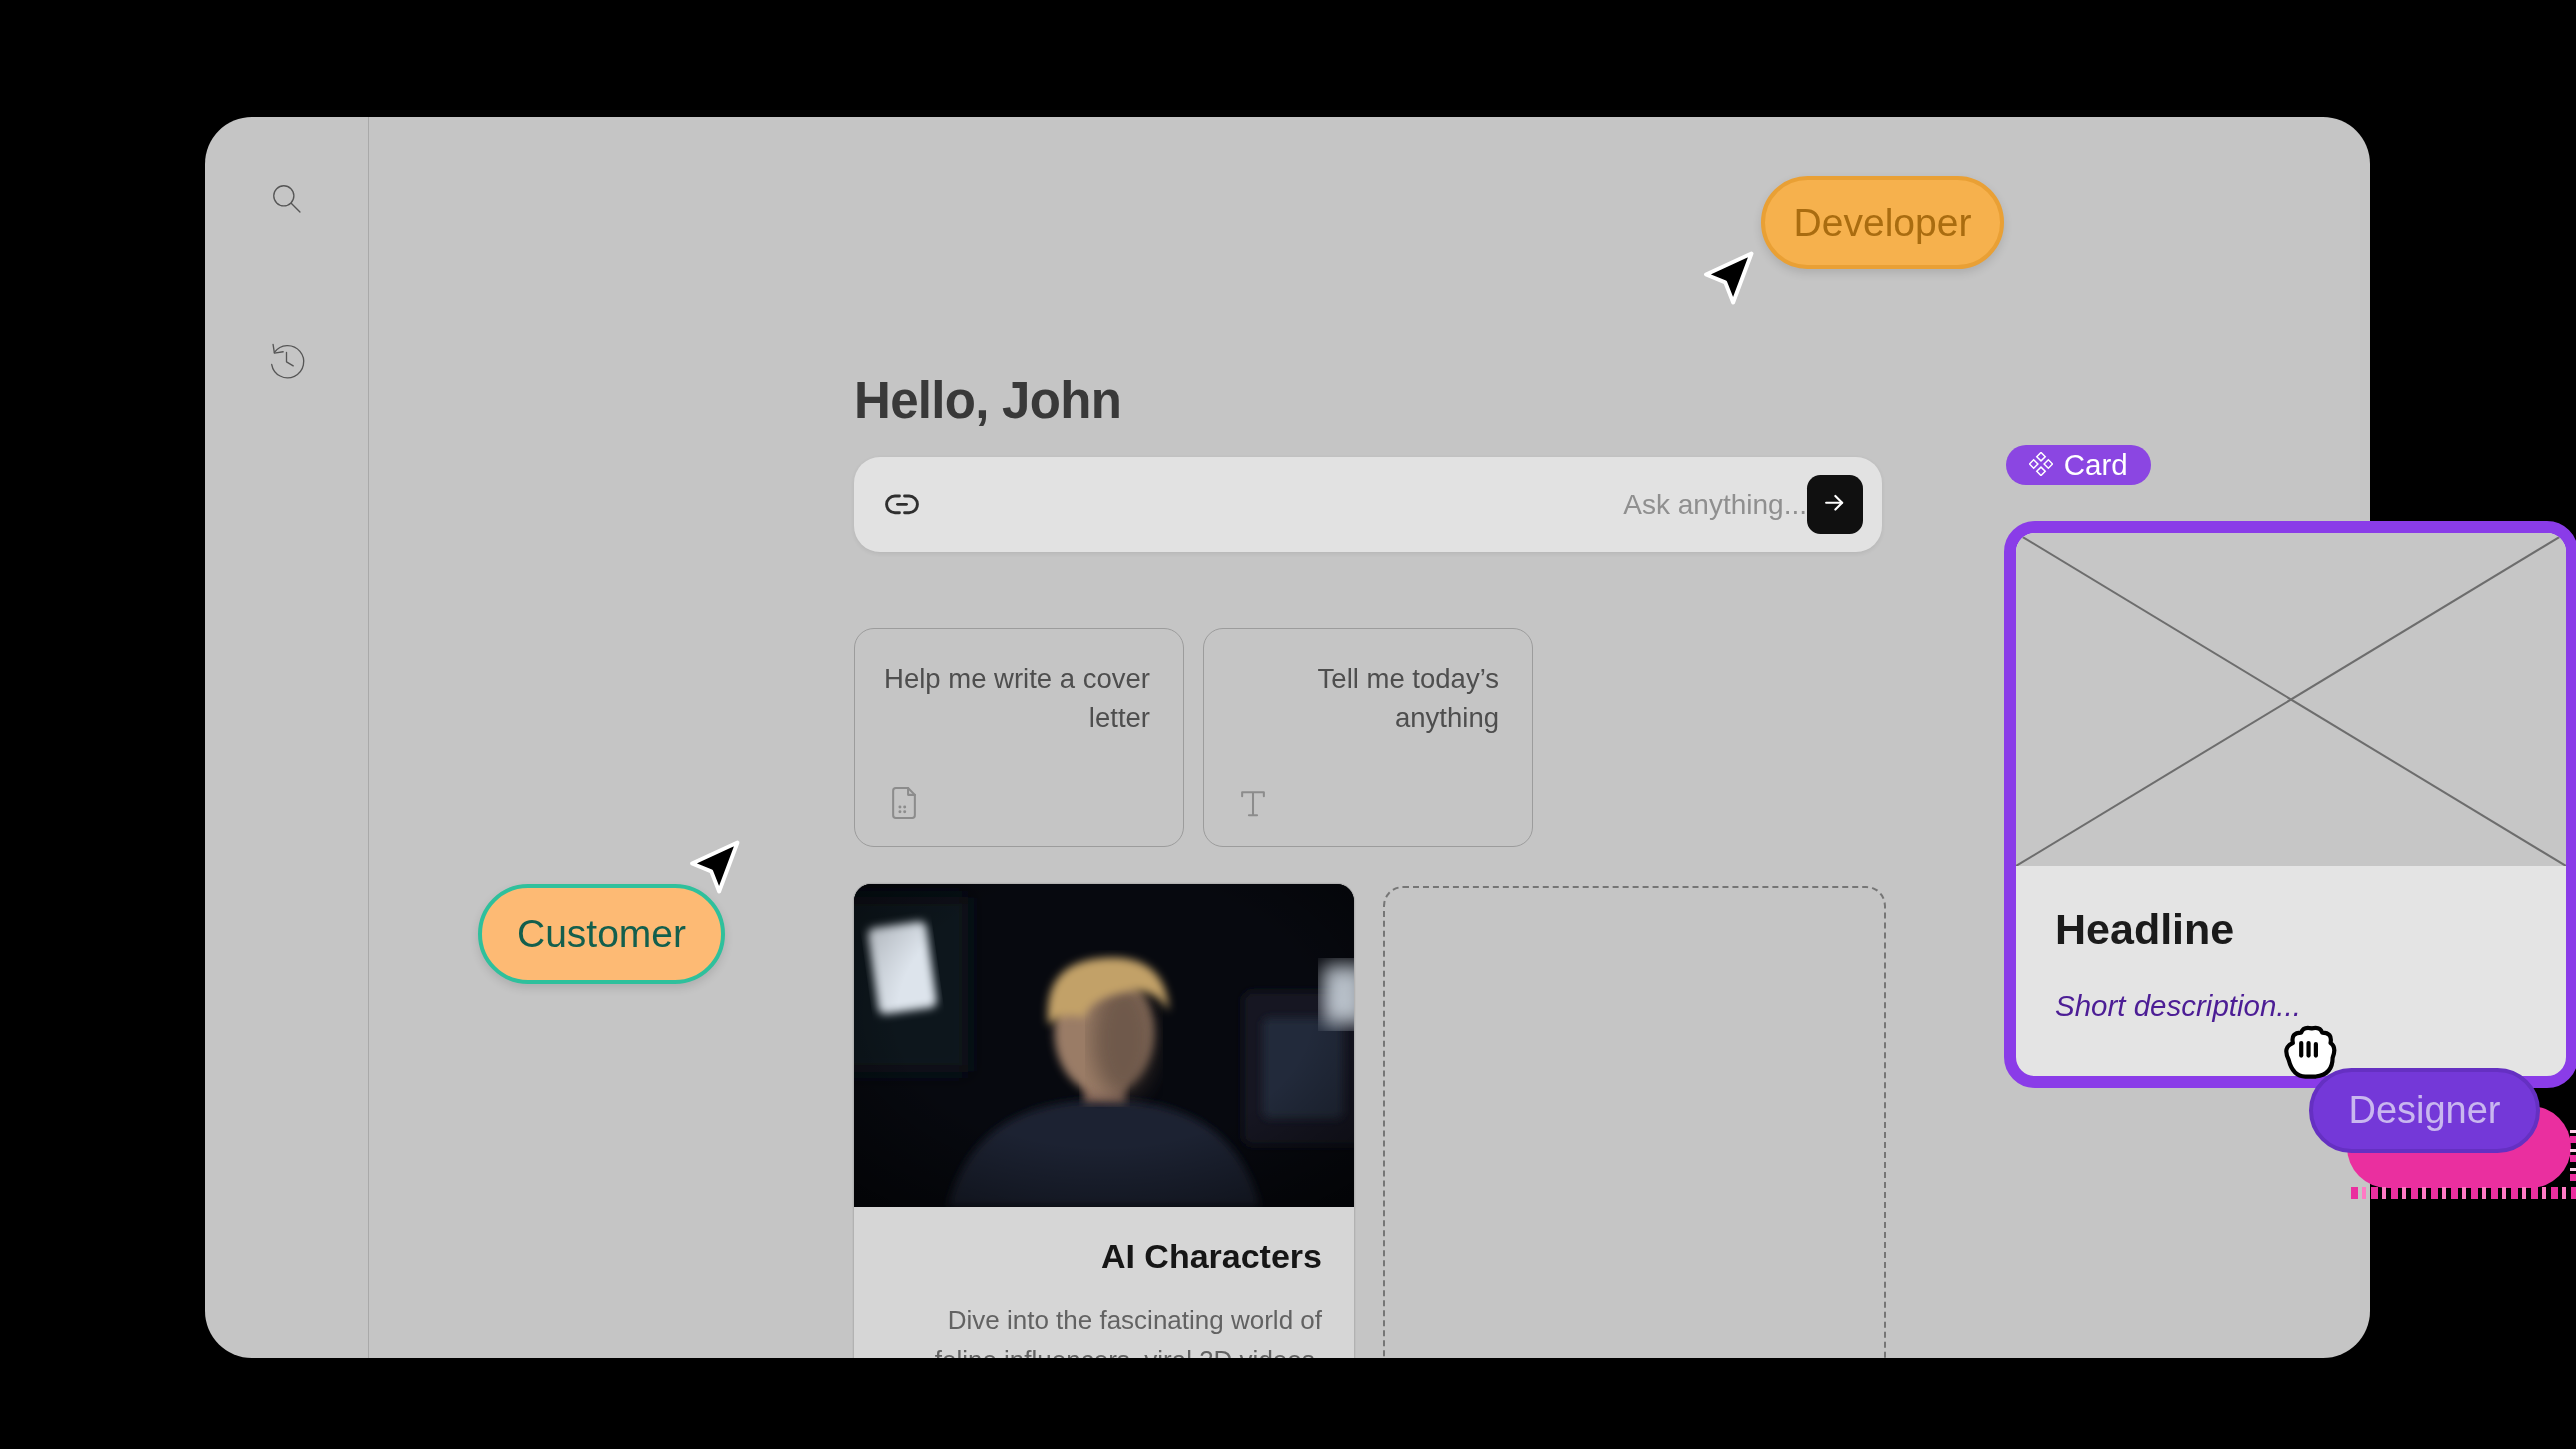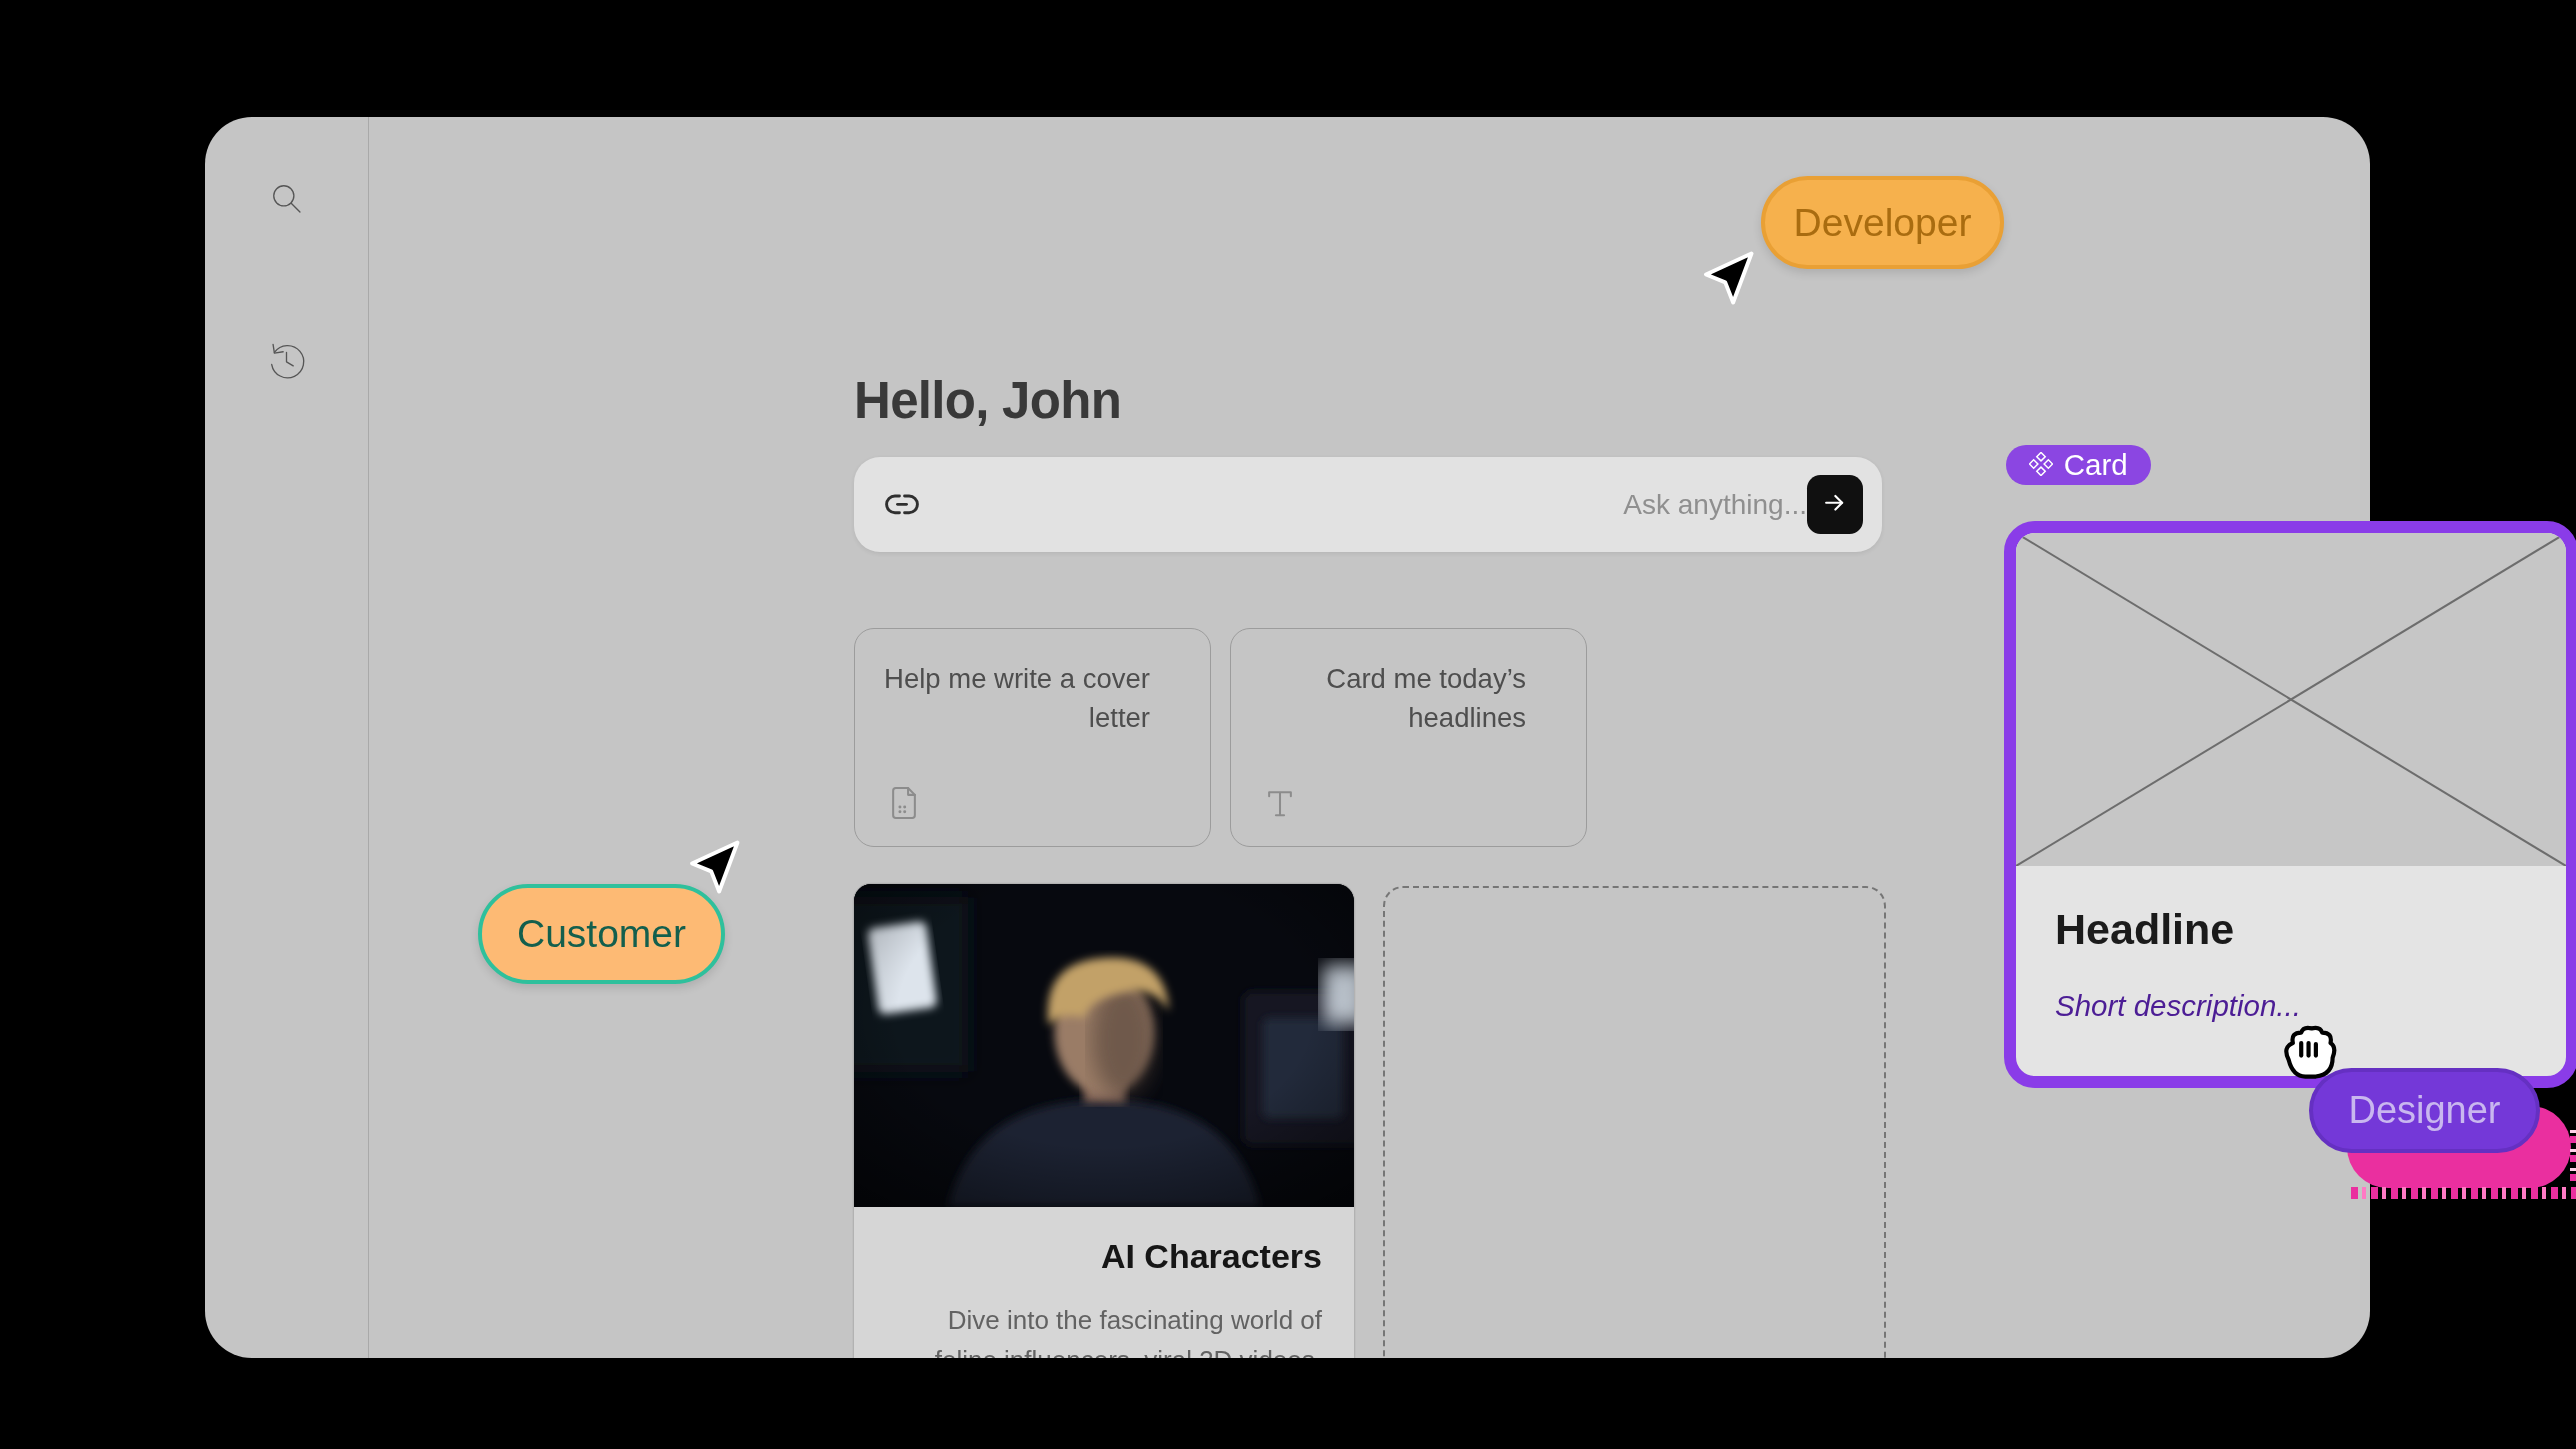--- a/index.html
+++ b/index.html
@@ -43,21 +43,21 @@
   .ask-placeholder { margin-left:16px; font-size:28px; color:#8f8f8f; flex:1; }
   .send-btn {
     width:56px; height:59px; background:#101010; border-radius:13.4px; border:none;
     display:flex; align-items:center; justify-content:center; cursor:pointer; flex:0 0 auto;
   }
   .send-btn svg { width:29.5px; height:29.5px; stroke:#fff; fill:none; stroke-width:3.5; stroke-linecap:round; stroke-linejoin:round; }
 
   
   .suggestions { position:absolute; left:649px; top:511px; display:flex; gap:19px; }
   .sg-card {
-    width:357px; height:219px; border:1.3px solid #9c9c9c; border-radius:20px;
+    width:330px; height:219px; border:1.3px solid #9c9c9c; border-radius:20px;
     position:relative; padding:29.5px 27px; cursor:pointer;
   }
   .sg-label { font-size:27.5px; color:#4e4e4e; line-height:1.45; max-width:268px; }
   .sg-icon { position:absolute; left:29.5px; bottom:24px; width:38px; height:38px; }
   .sg-icon svg { width:100%; height:100%; stroke:#8c8c8c; fill:none; stroke-width:3; stroke-linecap:round; stroke-linejoin:round; }
 
   
   .ai-card {
     position:absolute; left:649px; top:767px; width:500px; height:604px;
     border-radius:17.4px; background:#d6d6d6; box-shadow:0 0 0 1.3px #b2b2b2;
@@ -192,21 +192,21 @@
             <circle cx="22" cy="34" r="2.2"></circle>
               <circle cx="29" cy="34" r="2.2"></circle>
             <circle cx="22" cy="41" r="2.2"></circle>
               <circle cx="29" cy="41" r="2.2"></circle>
           </g>
         </svg>
       </span>
     </div>
 
     <div class="sg-card">
-      <div class="sg-label">Card me today’s headlines</div>
+      <div class="sg-label">Tell me today’s anything</div>
       <span class="sg-icon">
         <svg viewBox="0 0 56 56">
           <path d="M12 12 v6 M12 12 h32 M44 12 v6 M28 12 v34 M22 46 h12"></path>
         </svg>
       </span>
     </div>
 
   </div>
 
   <div class="ai-card">

